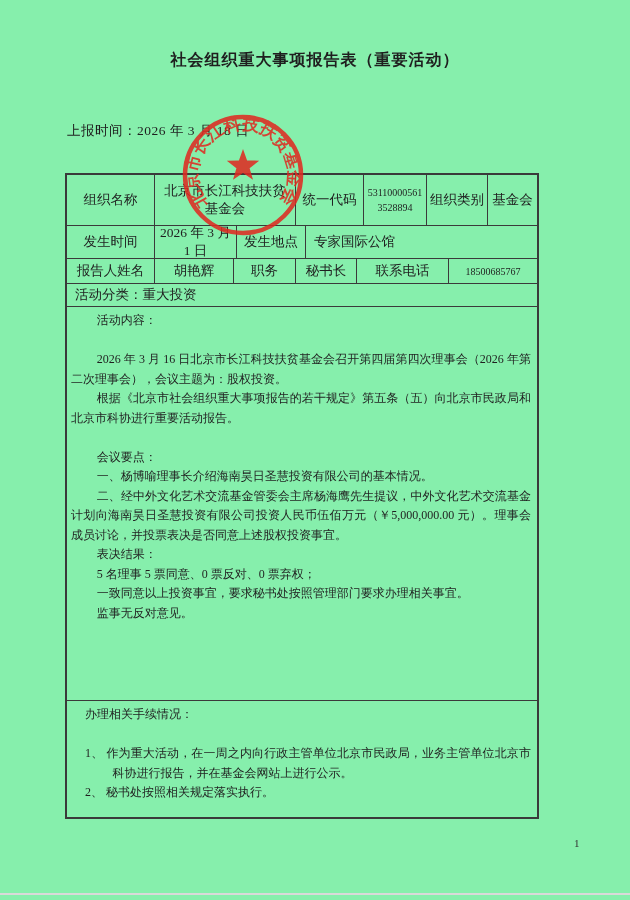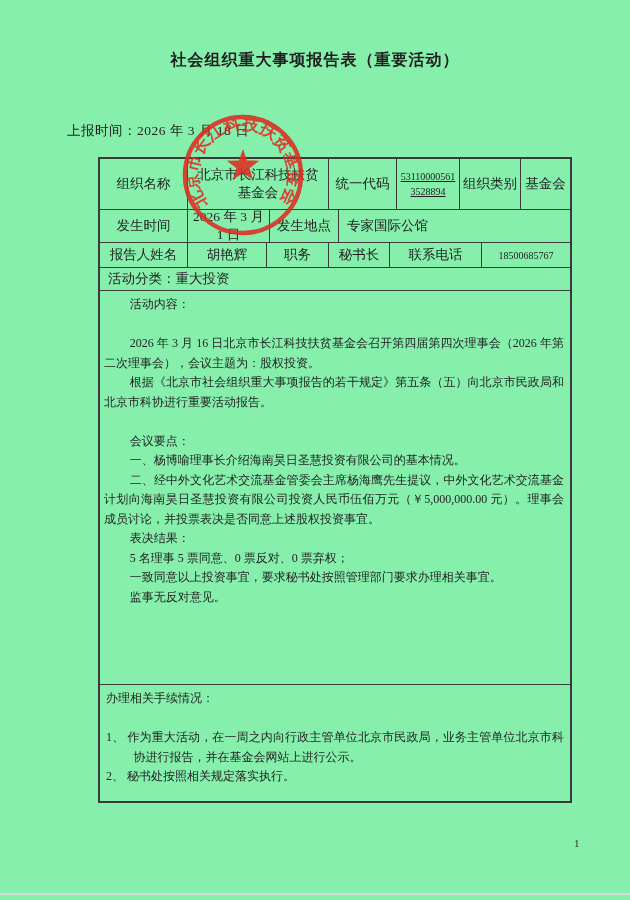--- a/index.html
+++ b/index.html
@@ -9,38 +9,38 @@
     color:#1f1f1f; overflow:hidden;
   }
   .title {
     position:absolute; top:50px; left:0; width:100%;
     text-align:center; font-size:16px; font-weight:bold; letter-spacing:1px;
   }
   .report-time {
     position:absolute; top:122px; left:67px; font-size:13.5px; letter-spacing:0.5px;
   }
   .doc-table {
-    position:absolute; left:65px; top:157px; width:474px; height:646px;
-    border:2px solid #3a3a3a; box-sizing:border-box; font-size:13.5px;margin-left:33px;
+    position:absolute; left:65px; top:173px; width:474px; height:646px;
+    border:2px solid #3a3a3a; box-sizing:border-box; font-size:13.5px;
   }
   .trow { display:flex; border-bottom:1px solid #3a3a3a; box-sizing:border-box; }
   .trow:last-child { border-bottom:none; }
   .cell {
     box-sizing:border-box; border-right:1px solid #3a3a3a;
     display:flex; align-items:center; justify-content:center;
     text-align:center; padding:1px 3px; overflow:hidden;
   }
   .cell:last-child { border-right:none; }
   .cell.left { justify-content:flex-start; text-align:left; padding-left:8px; }
   .r1 { height:51px; } .r2 { height:33px; } .r3 { height:25px; }
   .r4 { height:23px; } .r5 { height:394px; } .r6 { height:116px; }
   .w-label { width:88px; flex:0 0 88px; }
   .r1 .v-org { width:141px; flex:0 0 141px; }
   .r1 .v-codelabel { width:68px; flex:0 0 68px; }
-  .r1 .v-code { width:63px; flex:0 0 63px; font-size:10px; word-break:break-all; line-height:1.5;text-decoration:underline; }
+  .r1 .v-code { width:63px; flex:0 0 63px; font-size:10px; word-break:break-all; line-height:1.5; }
   .r1 .v-typelabel { width:61px; flex:0 0 61px; }
   .r1 .v-type { flex:1; }
   .r2 .v-date { width:82px; flex:0 0 82px; line-height:1.3; }
   .r2 .v-placelabel { width:69px; flex:0 0 69px; }
   .r2 .v-place { flex:1; }
   .r3 .v-name { width:79px; flex:0 0 79px;text-align:center; }
   .r3 .v-joblabel { width:62px; flex:0 0 62px; }
   .r3 .v-job { width:61px; flex:0 0 61px; }
   .r3 .v-phonelabel { width:92px; flex:0 0 92px; }
   .r3 .v-phone { flex:1; font-size:10px; }
@@ -109,21 +109,21 @@
         <div class="indent">一、杨博喻理事长介绍海南昊日圣慧投资有限公司的基本情况。</div>
         <div class="indent">二、经中外文化艺术交流基金管委会主席杨海鹰先生提议，中外文化艺术交流基金计划向海南昊日圣慧投资有限公司投资人民币伍佰万元（￥5,000,000.00 元）。理事会成员讨论，并投票表决是否同意上述股权投资事宜。</div>
         <div class="indent">表决结果：</div>
         <div class="indent">5 名理事 5 票同意、0 票反对、0 票弃权；</div>
         <div class="indent">一致同意以上投资事宜，要求秘书处按照管理部门要求办理相关事宜。</div>
         <div class="indent">监事无反对意见。</div>
       </div>
     </div>
 
     <div class="trow r6">
-      <div class="blockcell" style="padding-left:6px;">
+      <div class="blockcell" style="padding-left:18px;">
         <div>办理相关手续情况：</div>
         <div class="proc-items">
           <div class="hang">1、 作为重大活动，在一周之内向行政主管单位北京市民政局，业务主管单位北京市科协进行报告，并在基金会网站上进行公示。</div>
           <div class="hang">2、 秘书处按照相关规定落实执行。</div>
         </div>
       </div>
     </div>
 
   </div>
 

